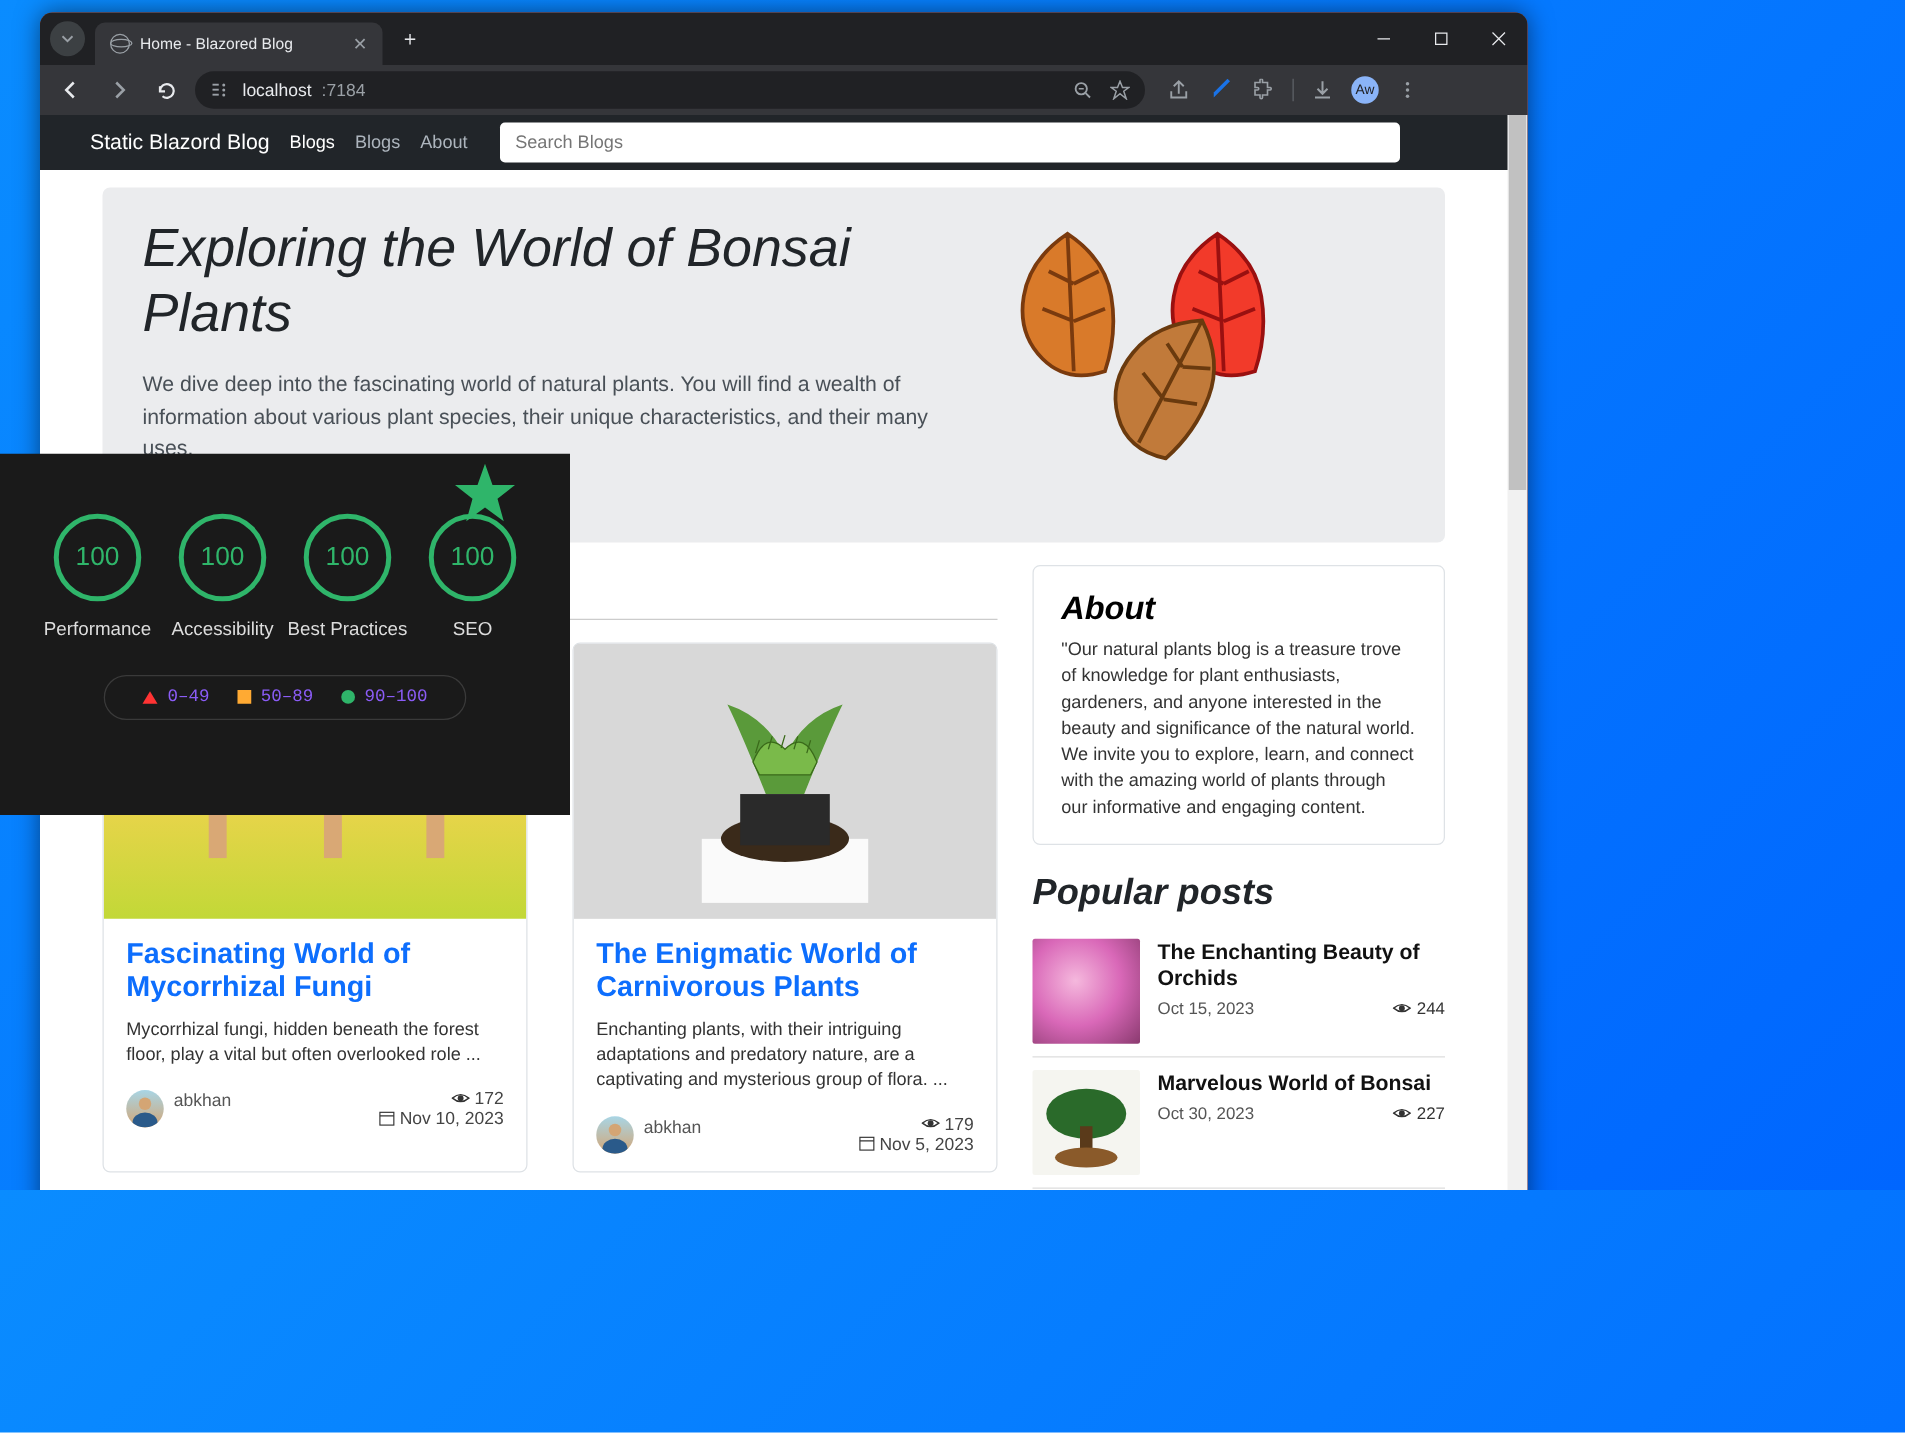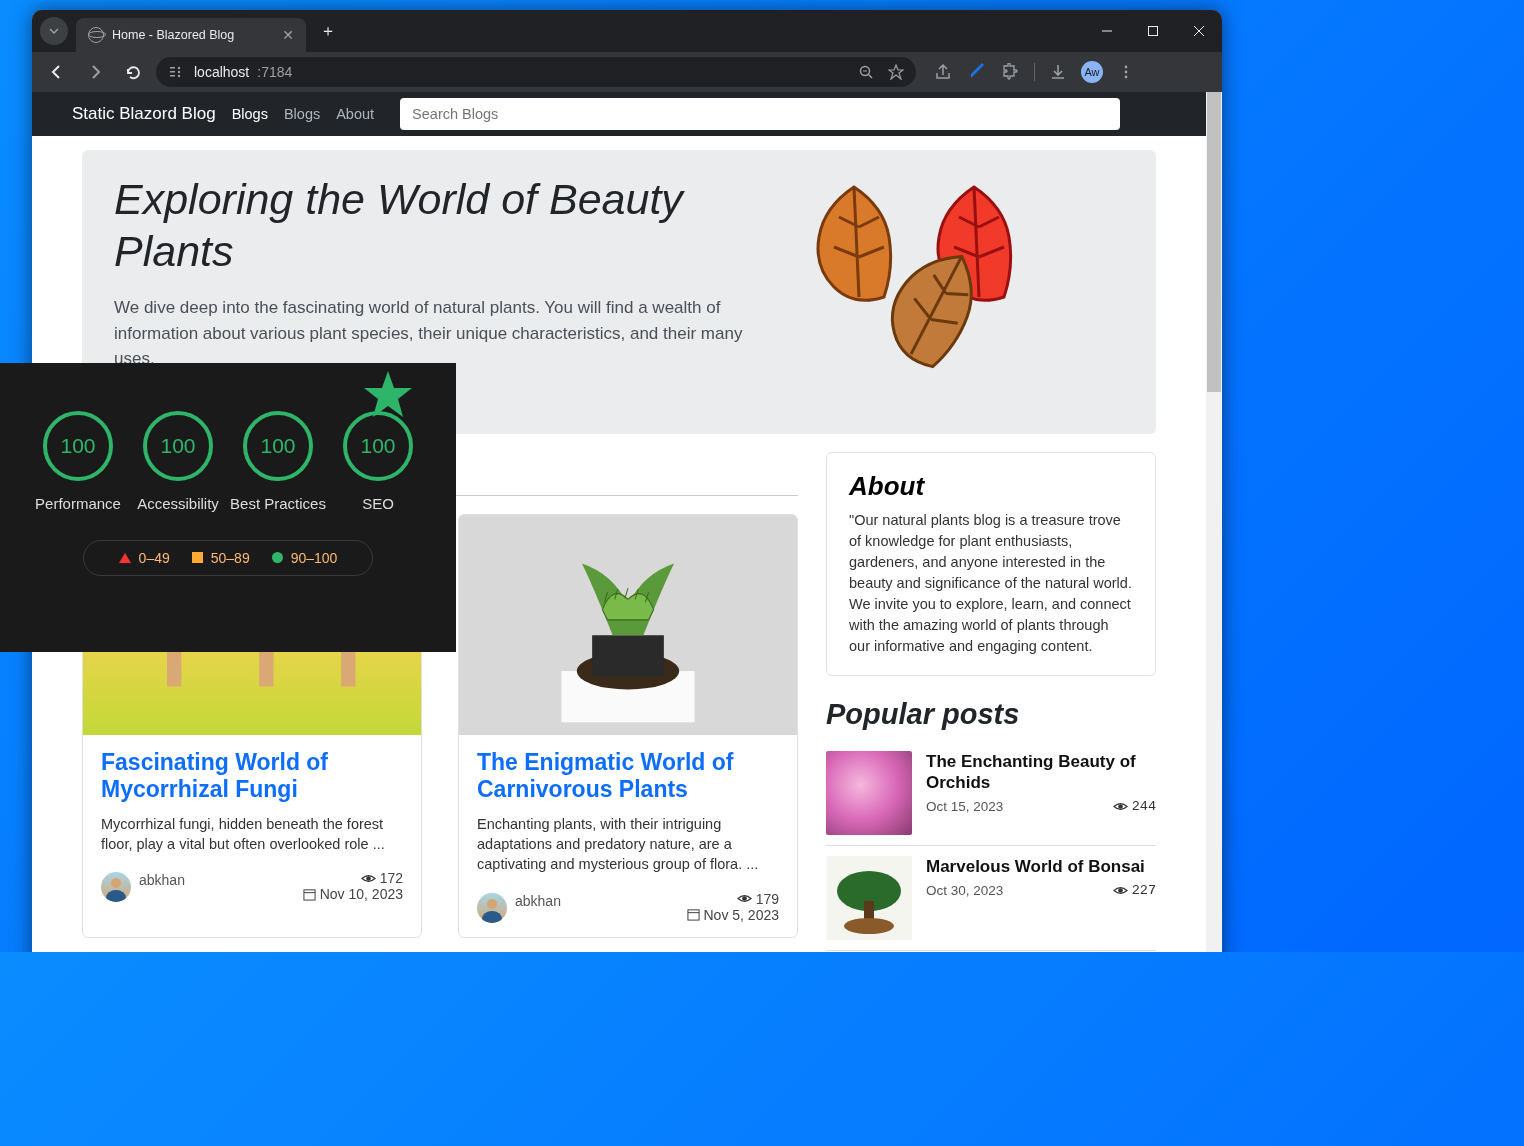--- a/index.html
+++ b/index.html
@@ -216,21 +216,21 @@
   .about-box { border: 1px solid #dee2e6; border-radius: 6px; padding: 18px 22px; }
   .about-box h3 { font-size: 26px; font-style: italic; font-weight: 600; }
   .about-box p { margin-top: 8px; font-size: 14.5px; line-height: 1.45; color: #333; }
   
   .pop-title { margin-top: 22px; }
   .pop-item { display: flex; gap: 14px; padding: 10px 0; border-bottom: 1px solid #ddd; }
   .pop-thumb { width: 86px; height: 84px; background:#888; border-radius: 2px; flex-shrink:0; }
   .pop-info { flex: 1; }
   .pop-info h4 { font-size: 17px; font-weight: 700; color: #111; line-height: 1.25; }
   .pop-sub { margin-top: 6px; display:flex; justify-content:space-between; font-size: 13.5px; color:#555; }
-  .pop-sub .views { display:flex; align-items:center; gap:4px; color:#333;font-family:Liberation Mono, monospace; }
+  .pop-sub .views { display:flex; align-items:center; gap:4px; color:#333; }
   
   .lighthouse {
     position: absolute;
     top: 363px;
     left: 0;
     width: 456px;
     height: 289px;
     background: #1a1a1a;
     color: #e8eaed;
     z-index: 100;
@@ -260,21 +260,21 @@
     display: flex;
     justify-content: center;
     gap: 22px;
     border: 1px solid #3a3a3a;
     border-radius: 20px;
     padding: 9px 20px;
     width: 290px;
     margin-left: auto; margin-right: auto;
     font-size: 14px;
   }
-  .lh-legend-item { display:flex; align-items:center; gap:8px; color:#fdba74; }
+  .lh-legend-item { display:flex; align-items:center; gap:8px; color:#8b5cf6;font-family:Liberation Mono, monospace; }
   .lh-tri { width:0;height:0;border-left:6px solid transparent;border-right:6px solid transparent;border-bottom:10px solid #f33; }
   .lh-sq { width:11px;height:11px;background:#fa3; }
   .lh-dot { width:11px;height:11px;border-radius:50%;background:#2fb56a; }
   .eye-icon { width:15px; height:15px; display:inline-flex; }
   .cal-icon { width:13px; height:13px; display:inline-flex; }
   .mushrooms { background: linear-gradient(180deg, #8a6a3a 0%, #d4a843 30%, #e8d44a 60%, #c2d837 100%); position:relative; }
   .flytrap { background: linear-gradient(180deg, #d0d0d0 0%, #e8e8e8 100%); position:relative; }
   .orchid-thumb { background: radial-gradient(circle at 40% 40%, #f5b8dd, #d968b8, #8a3a6f); }
   .bonsai-thumb { background: linear-gradient(180deg, #f5f5f0 0%, #f5f5f0 60%); position:relative; }
 </style>
@@ -402,21 +402,21 @@
       <span class="site-title">Static Blazord Blog</span>
       <span class="nav-link active">Blogs</span>
       <span class="nav-link">Blogs</span>
       <span class="nav-link">About</span>
       <input class="search-box" placeholder="Search Blogs" style="">
     </div>
 
     <div class="content-wrap">
       <div class="hero">
         <div class="hero-text">
-          <div class="hero-title">Exploring the World of Beauty Plants</div>
+          <div class="hero-title">Exploring the World of Bonsai Plants</div>
           <div class="hero-desc">We dive deep into the fascinating world of natural plants. You will find a wealth of information about various plant species, their unique characteristics, and their many uses.</div>
           <a class="hero-link">Continue reading...</a>
         </div>
         <div class="hero-leaves">
           <svg width="260" height="230" viewBox="0 0 260 230">
             <g transform="translate(10,0)">
               <path d="M60 10 Q30 30 25 60 Q20 90 40 110 Q60 130 90 120 Q100 90 95 60 Q90 30 60 10 Z M60 10 L65 120 M45 40 L65 50 M40 70 L65 80 M85 40 L65 50 M90 70 L65 80" fill="#d97a2a" stroke="#7a3a0e" stroke-width="3"></path>
             </g>
             <g transform="translate(130,0)">
               <path d="M60 10 Q30 30 25 60 Q20 90 40 110 Q60 130 90 120 Q100 90 95 60 Q90 30 60 10 Z M60 10 L65 120 M45 40 L65 50 M40 70 L65 80 M85 40 L65 50 M90 70 L65 80" fill="#f23a2a" stroke="#9a1010" stroke-width="3"></path>

